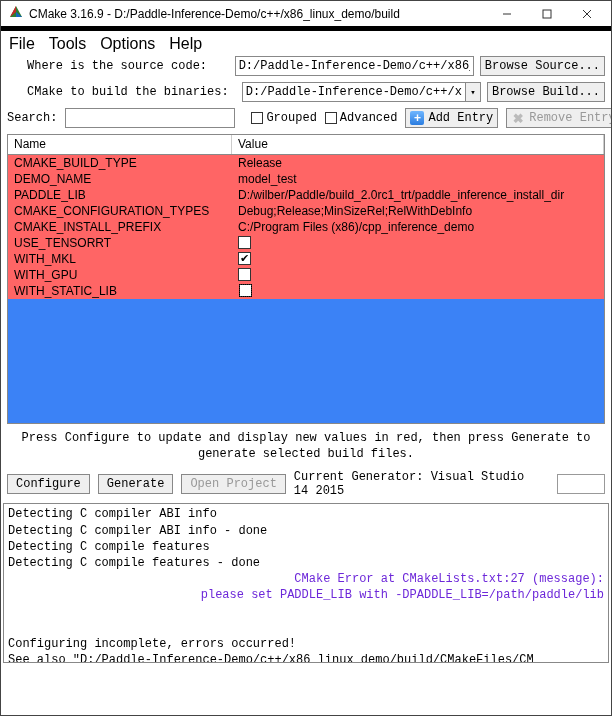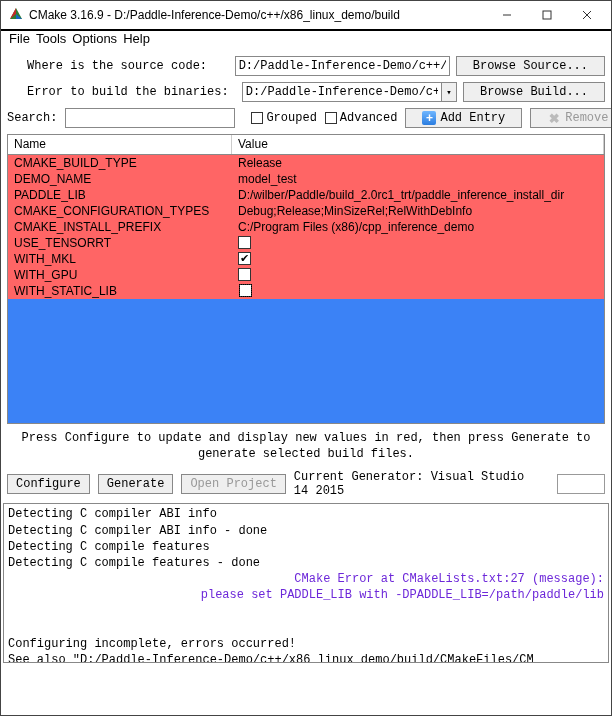--- a/index.html
+++ b/index.html
@@ -12,35 +12,35 @@
     height: 716px;
     overflow: hidden;
     border: 1px solid #444;
   }
   .titlebar {
     height: 30px;
     display: flex;
     align-items: center;
     padding: 0 4px 0 8px;
     background: #fff;
-    border-bottom: 2px solid #000000;
+    border-bottom: 5px solid #000000;
   }
   .titlebar .logo {
     margin-right: 6px;
   }
   .titlebar .title { flex: 1; font-size: 12px; }
   .win-btn { width: 40px; height: 28px; display: flex; align-items: center; justify-content: center; }
   .win-btn svg { stroke: #333; }
   .menubar {
     height: 22px;
     display: flex;
-    align-items: flex-start;
-    gap: 6px;
+    align-items: flex-end;
+    gap: 14px;
     padding: 0 8px;
-    font-size: 13px;
+    font-size: 16px;
   }
   .menubar span { cursor: default; }
   .form-row {
     display: flex;
     align-items: center;
     padding: 3px 6px;
     gap: 6px;
     font-family: "Courier New", monospace;
     font-size: 12px;
     margin-left: 20px;
@@ -60,21 +60,21 @@
     display: flex;
     min-width: 0;
   }
   .form-row .combo input { flex: 1; min-width: 0; border-right: none; }
   .form-row .combo .drop {
     width: 16px; height: 20px; border: 1px solid #888; display:flex; align-items:center; justify-content:center; background:#efefef;
     font-size: 9px;
   }
   .btn {
     height: 20px;
-    padding: 0 16px;
+    padding: 0 4px;
     border: 1px solid #888;
     background: #efefef;
     font-family: "Courier New", monospace;
     font-size: 12px;
     cursor: default;
     display: inline-flex;
     align-items: center;
     gap: 4px;
     white-space: nowrap;
   }
@@ -204,21 +204,21 @@
   <span>Help</span>
 </div>
 
 <div class="form-row">
   <label>Where is the source code:   </label>
   <input class="path" type="text" value="D:/Paddle-Inference-Demo/c++/x86_linux_demo" style="">
   <div class="btn">Browse Source...</div>
 </div>
 
 <div class="form-row">
-  <label>Error to build the binaries: </label>
+  <label>CMake to build the binaries: </label>
   <div class="combo">
     <input class="path" type="text" value="D:/Paddle-Inference-Demo/c++/x86_linux_demo/build" style="">
     <div class="drop">
         <span>▾</span>
       </div>
   </div>
   <div class="btn">Browse Build...</div>
 </div>
 
 <div class="search-row">

